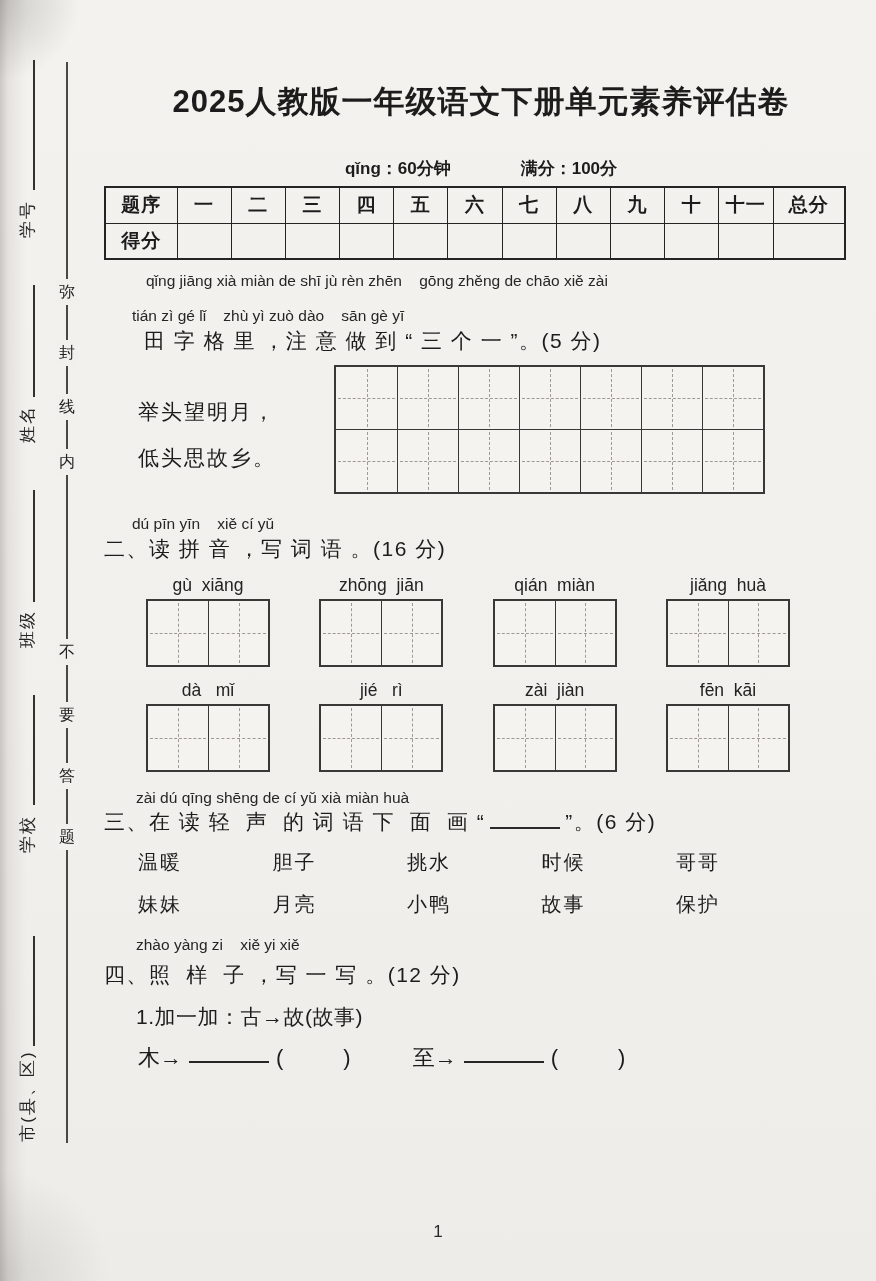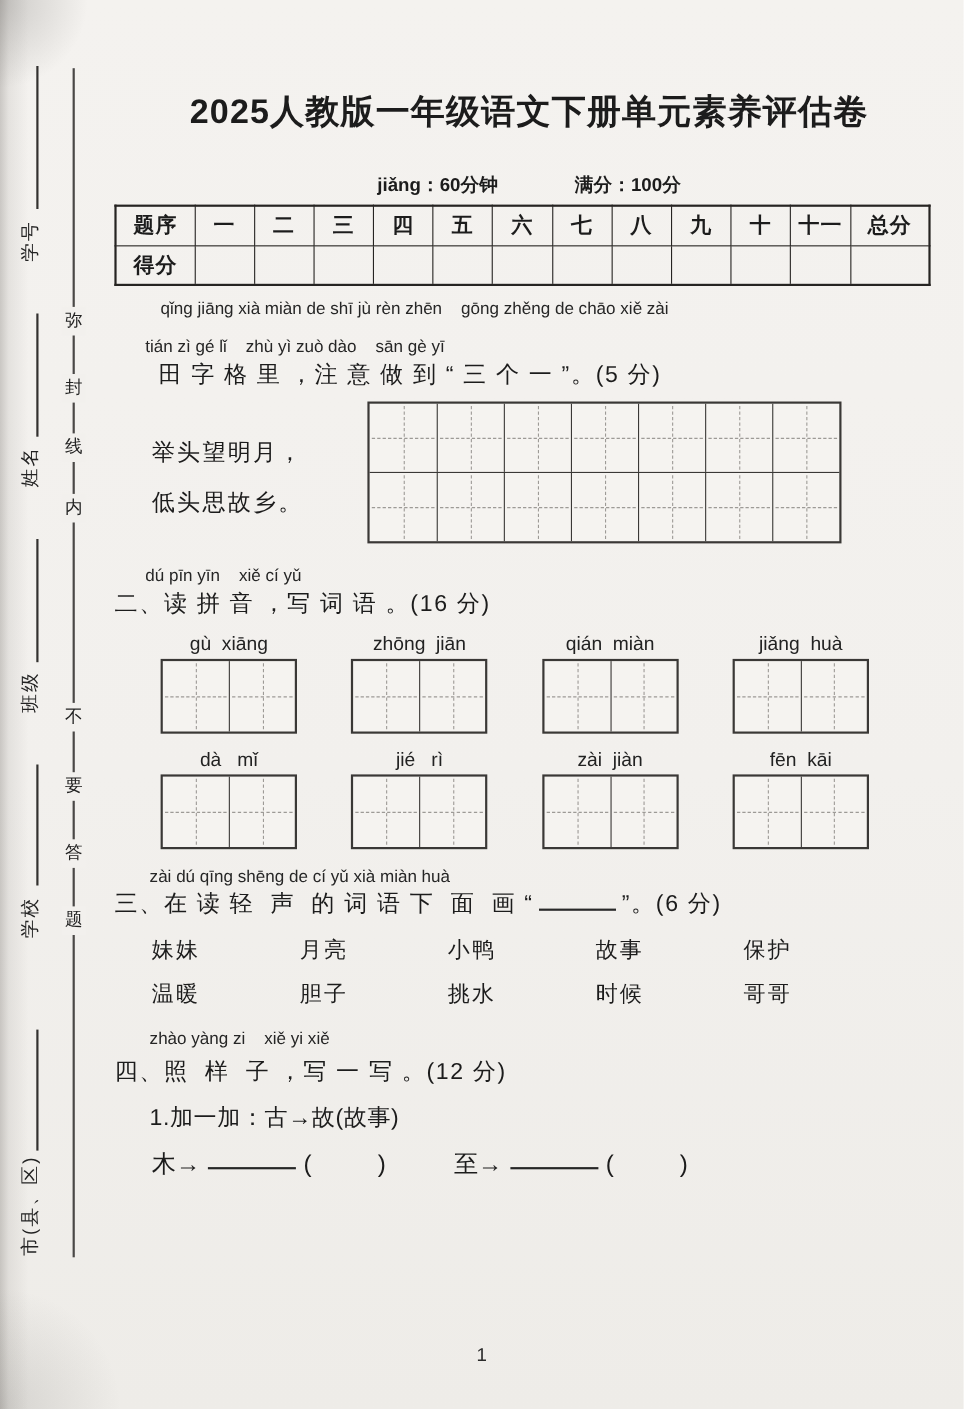--- a/index.html
+++ b/index.html
@@ -130,21 +130,21 @@
     <div class="r2-char" style="top:702px;">要</div>
     <div class="r2-char" style="top:763px;">答</div>
     <div class="r2-char" style="top:824px;">题</div>
   </div>
 
   <div class="content">
 
     <div class="title">2025人教版一年级语文下册单元素养评估卷</div>
 
     <div class="info-row">
-      <span>jiǎng：60分钟</span>
+      <span>qǐng：60分钟</span>
       <span>满分：100分</span>
     </div>
 
     <table class="score">
       <tbody>
           <tr>
         <td>题序</td>
         <td>一</td>
         <td>二</td>
         <td>三</td>
@@ -284,34 +284,34 @@
               <div class="tz-cell"></div>
               <div class="tz-cell"></div>
             </div>
           </div>
       </div>
     </div>
 
     <div class="q-pinyin txt q3-p">zài dú qīng shēng de cí yǔ xià miàn huà</div>
     <div class="q-text q3-t"><span class="txt">三、在 读 轻  声  的 词 语 下  面  画 “</span><span class="blank-inline"></span><span class="txt">”。(6 分)</span></div>
 
+    <div class="q3-row" style="margin-top:14px;">
+      <span>温暖</span>
+      <span>胆子</span>
+      <span>挑水</span>
+      <span>时候</span>
+      <span>哥哥</span>
+    </div>
     <div class="q3-row">
       <span>妹妹</span>
       <span>月亮</span>
       <span>小鸭</span>
       <span>故事</span>
       <span>保护</span>
     </div>
-    <div class="q3-row" style="margin-top:14px;">
-      <span>温暖</span>
-      <span>胆子</span>
-      <span>挑水</span>
-      <span>时候</span>
-      <span>哥哥</span>
-    </div>
 
     <div class="q-pinyin txt q4-p">zhào yàng zi    xiě yi xiě</div>
     <div class="q-text txt q4-t">四、照  样  子 ，写 一 写 。(12 分)</div>
     <div class="q4-ex txt">1.加一加：古→故(故事)</div>
 
     <div class="q4-items">
       <div class="q4-item">
         <span>木→</span><span class="blank-line"></span><span>(</span><span class="paren-gap"></span><span>)</span>
       </div>
       <div class="q4-item">

